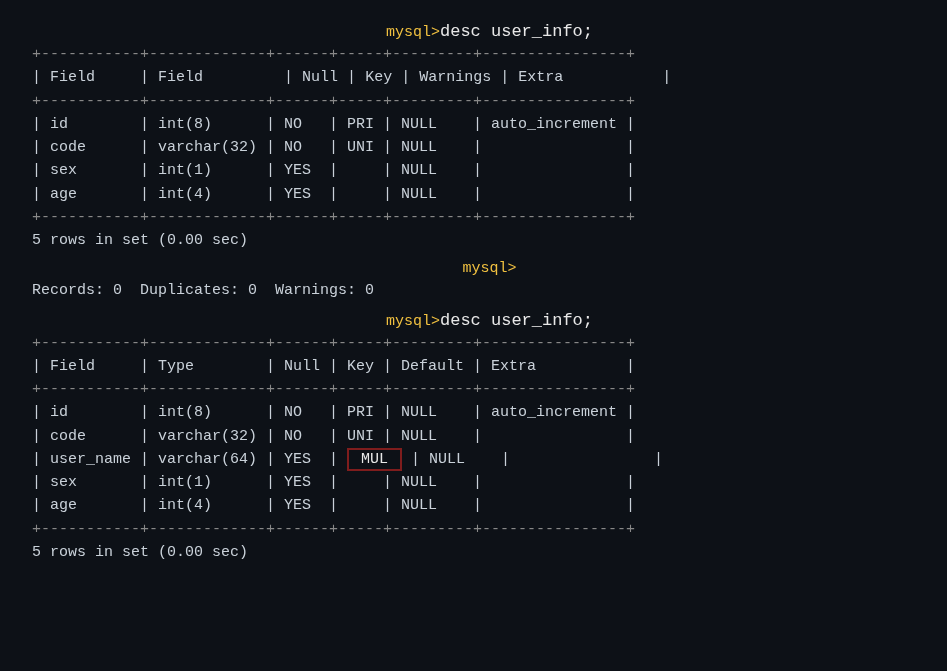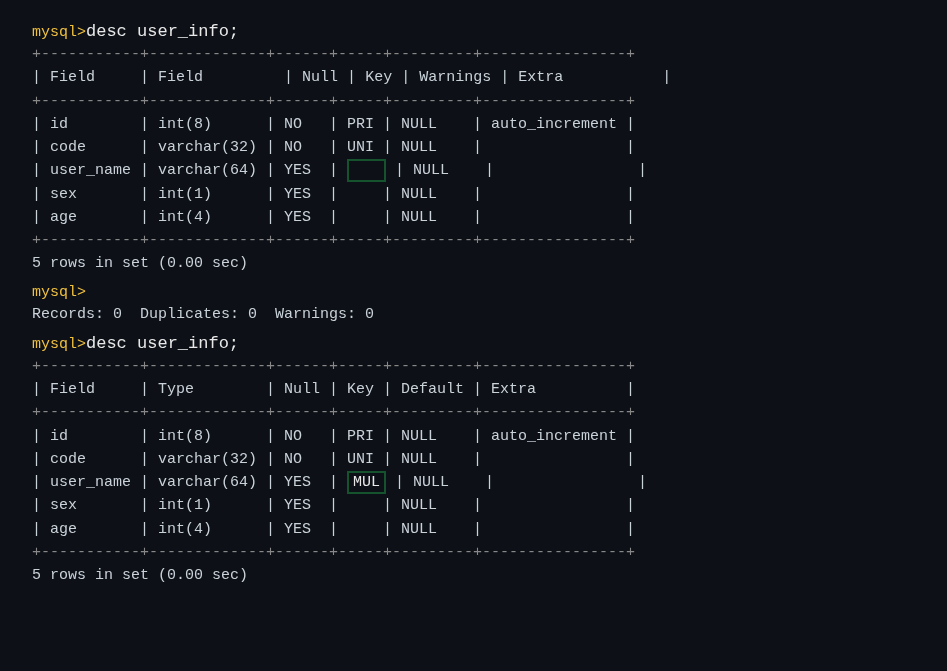--- a/index.html
+++ b/index.html
@@ -35,42 +35,43 @@
     .cmd-text {
       color: #e8e8e8;
       font-size: 17px;
     }
 
     .cmd-line {
       display: flex;
       align-items: baseline;
       margin-bottom: 2px;
       font-size: 15px;
+      justify-content: center;
     }
 
     .output-line {
       color: #c9d1d9;
       font-size: 15px;
       line-height: 1.55;
       white-space: pre;
     }
 
     .table-divider {
       color: #888;
       font-size: 15px;
       line-height: 1.55;
     }
 
     .section {
       margin-bottom: 4px;
     }
 
     .key-highlighted {
-      border: 2px solid #14532d;
-      padding: 1px 4px;
+      border: 2px solid #7f1d1d;
+      padding: 1px 12px;
       font-family: 'Courier New', Courier, monospace;
       font-size: 15px;
       color: #e8e8e8;
     }
 
     .alter-cmd-box {
       border: 2px solid #cc8844;
       padding: 2px 8px;
       display: inline-block;
       font-family: 'Courier New', Courier, monospace;
@@ -93,21 +94,20 @@
 
     <div>
       <div class="output-line table-divider">+-----------+-------------+------+-----+---------+----------------+</div>
       <div class="output-line">| <span>Field    </span> | <span>Field       </span>  | <span>Null</span> | <span>Key</span> | <span>Warnings</span> | <span>Extra          </span> |</div>
       <div class="output-line table-divider">+-----------+-------------+------+-----+---------+----------------+</div>
 
       <div class="output-line">| id        | int(8)      | NO   | PRI | NULL    | auto_increment |</div>
 
       <div class="output-line">| code      | varchar(32) | NO   | UNI | NULL    |                |</div>
 
-      <div class="output-line">| user_name | varchar(64) | YES  | <span class="key-highlighted">   </span> | NULL    |                |</div>
 
       <div class="output-line">| sex       | int(1)      | YES  |     | NULL    |                |</div>
 
       <div class="output-line">| age       | int(4)      | YES  |     | NULL    |                |</div>
 
       <div class="output-line table-divider">+-----------+-------------+------+-----+---------+----------------+</div>
     </div>
 
     <div class="output-line mb8">5 rows in set (0.00 sec)</div>
   </div>

